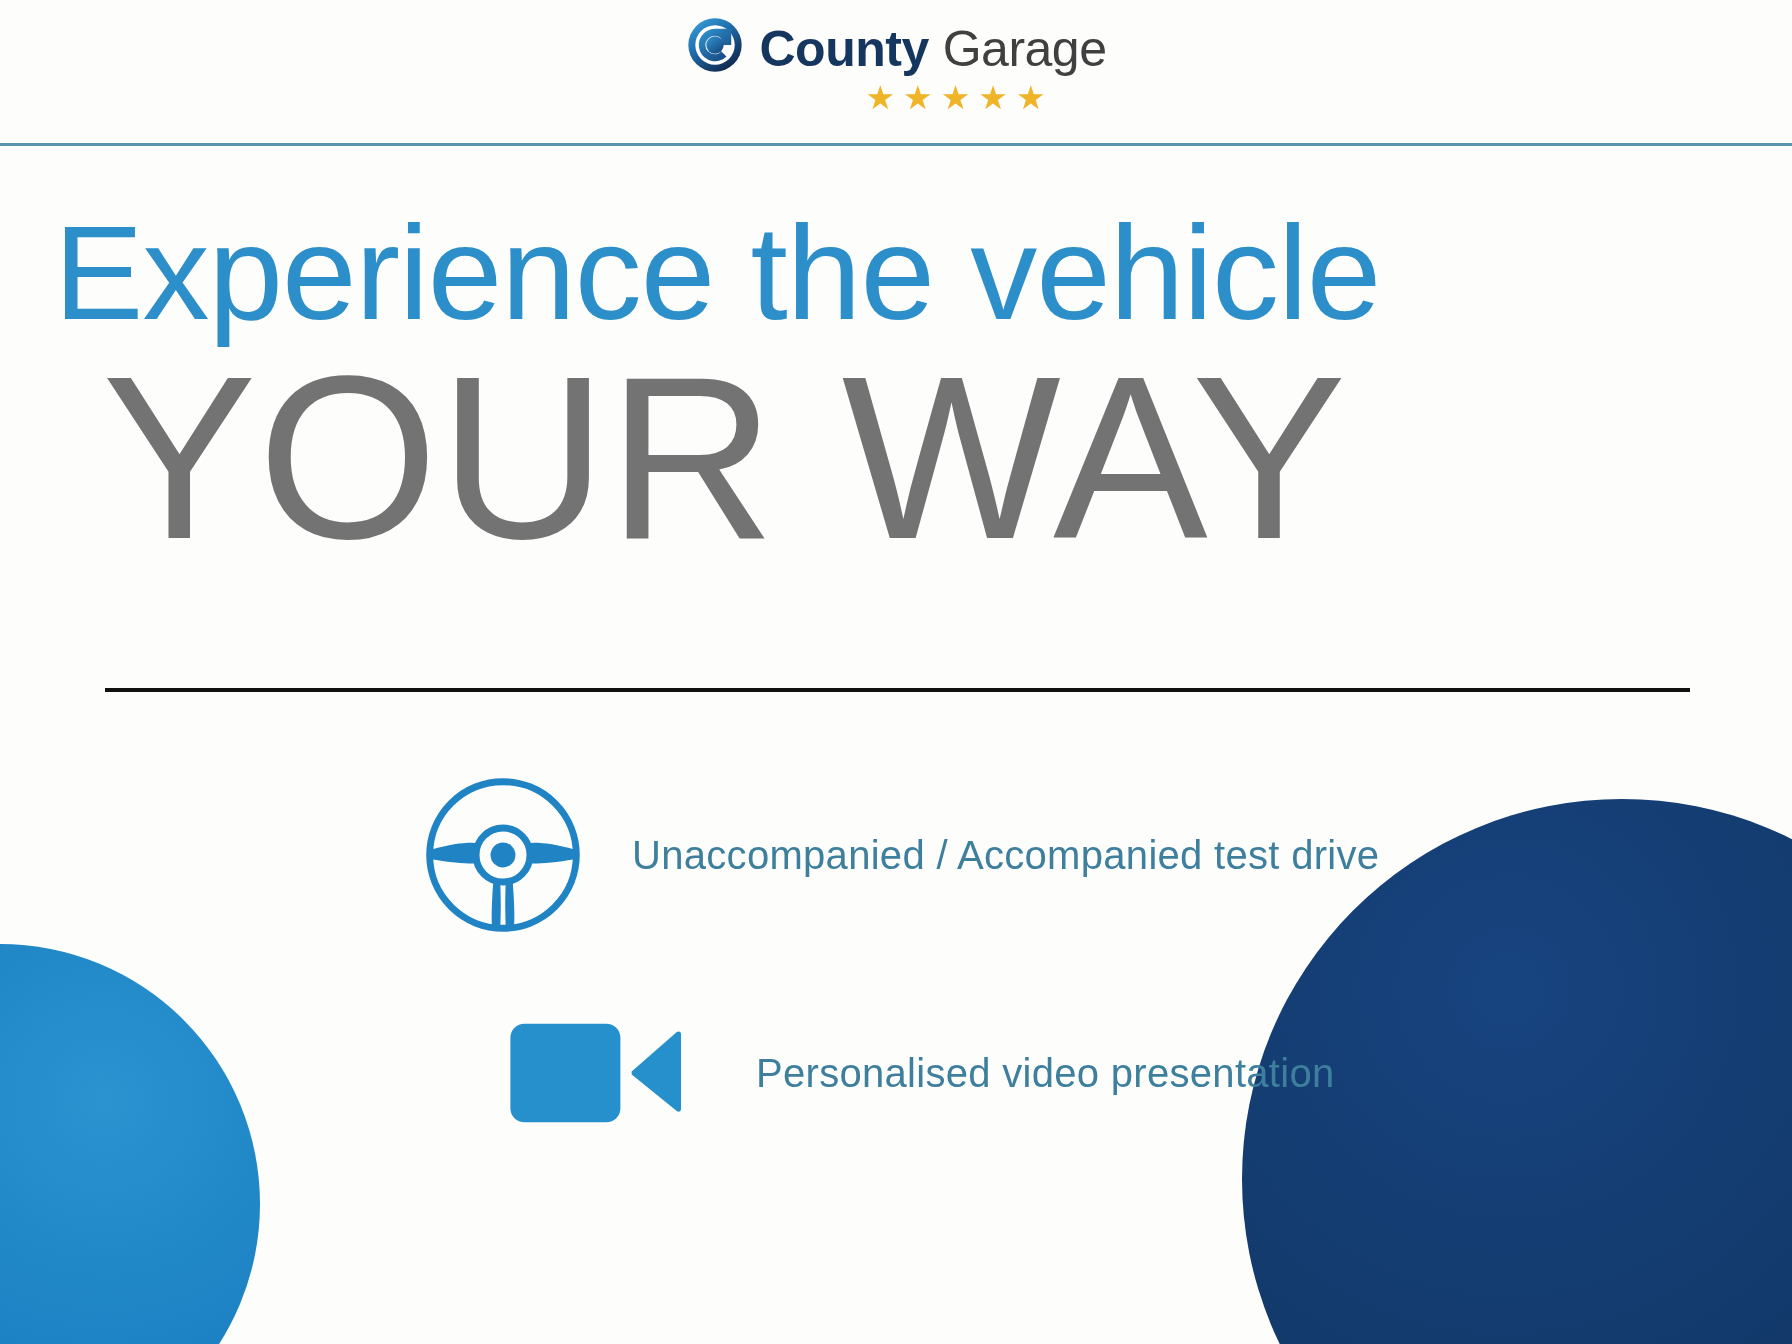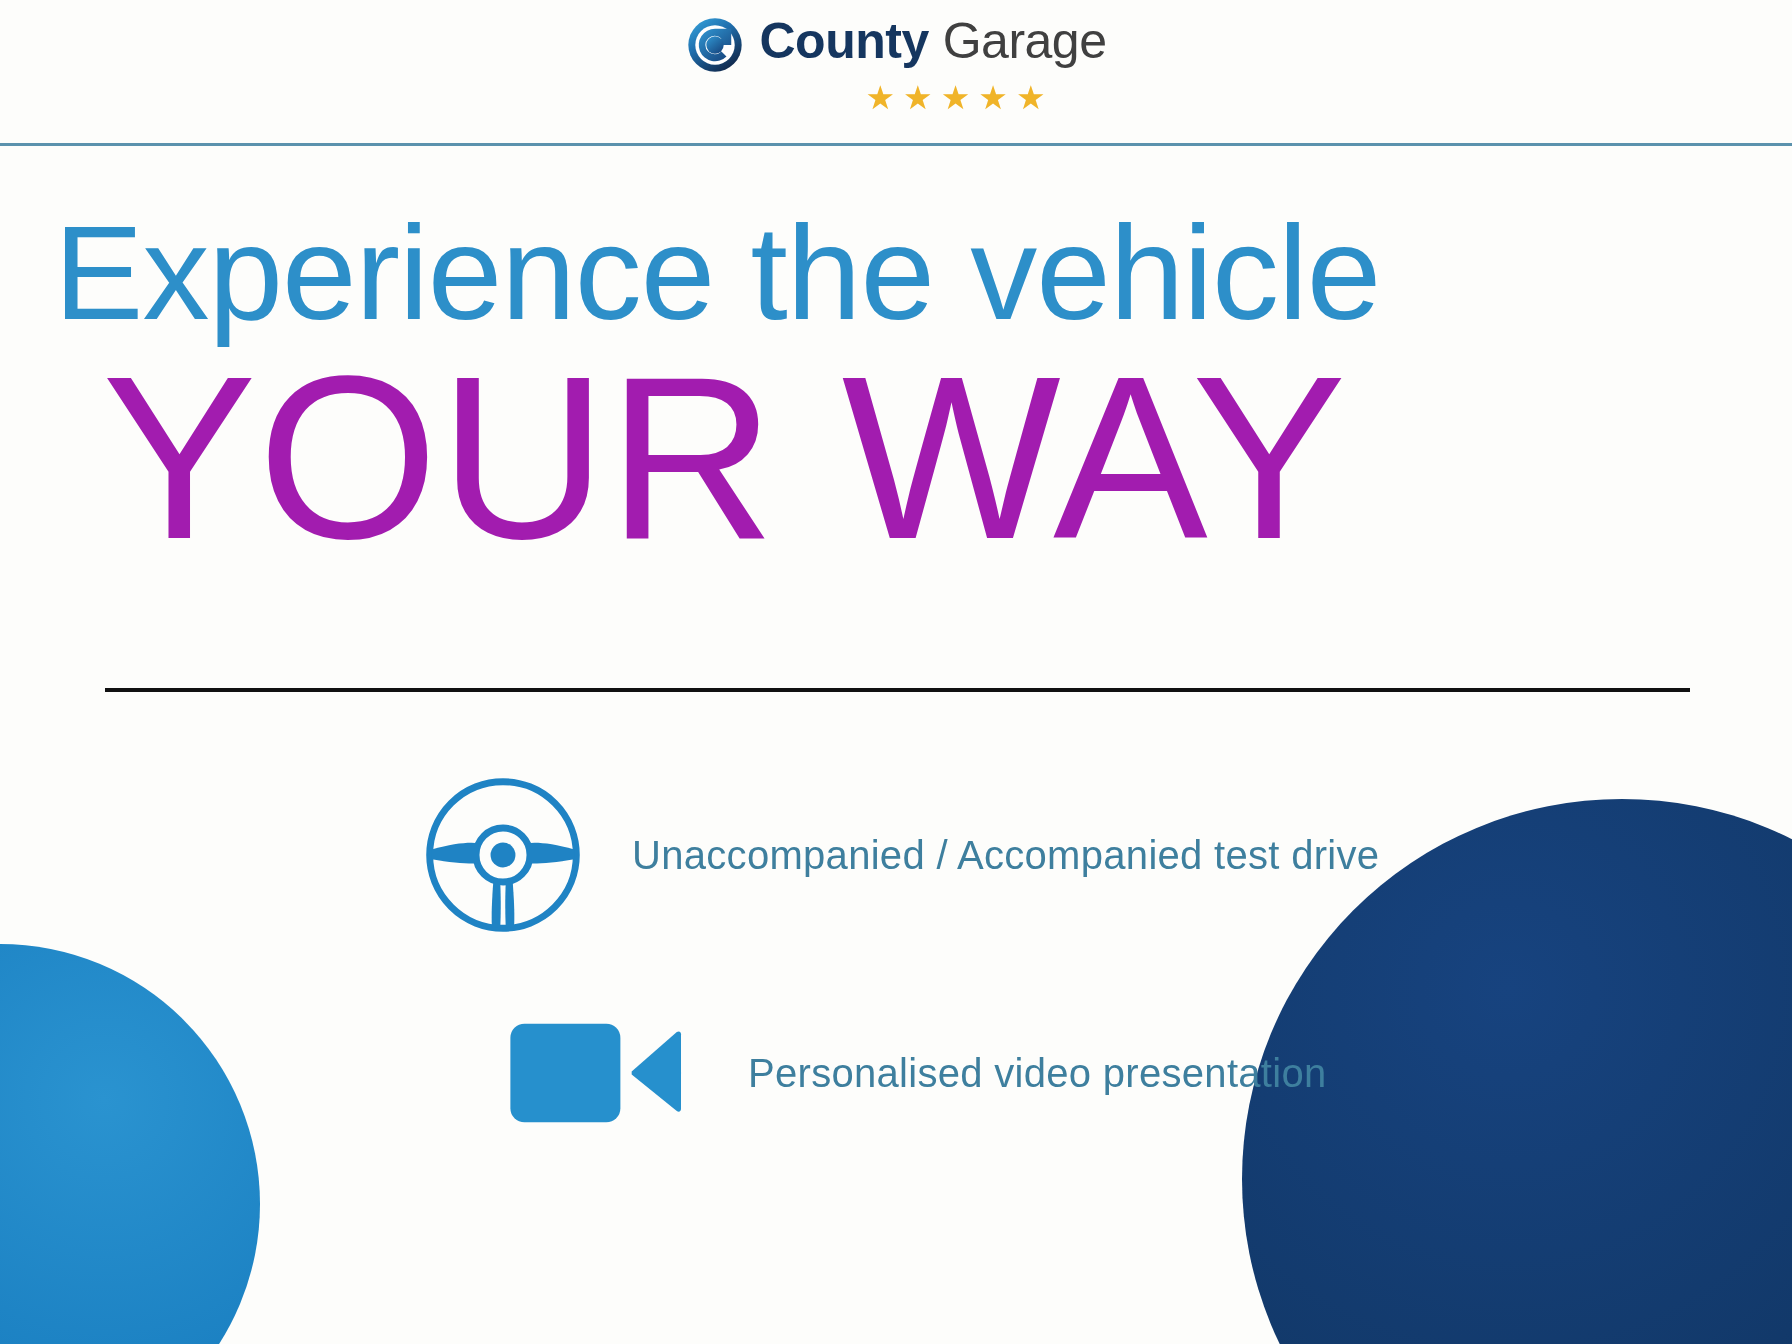--- a/index.html
+++ b/index.html
@@ -51,21 +51,21 @@
     display: flex;
     flex-direction: column;
     align-items: center;
     justify-content: flex-start;
     padding-top: 16px;
     box-sizing: border-box;
     z-index: 5;
   }
   .logo-row {
     display: flex;
-    align-items: flex-start;
+    align-items: flex-end;
     gap: 16px;
   }
   .logo-mark {
     width: 58px;
     height: 58px;
     flex: 0 0 58px;
   }
   .logo-words {
     display: flex;
     align-items: baseline;
@@ -117,21 +117,21 @@
     font-size: 134px;
     font-weight: 300;
     color: #2d8fc9;
     line-height: 1.02;
     letter-spacing: -1px;
     white-space: nowrap;
   }
   .headline-2 {
     font-size: 232px;
     font-weight: 300;
-    color: #a21caf;
+    color: #737373;
     line-height: 0.95;
     letter-spacing: 1px;
     margin-top: 6px;
     margin-left: 48px;
     white-space: nowrap;
   }
 
   .mid-rule {
     position: absolute;
     left: 105px;
@@ -152,20 +152,21 @@
   }
   .feature-row {
     display: flex;
     align-items: center;
     padding-left: 420px;
     min-height: 170px;
   }
   .feature-row + .feature-row {
     margin-top: 48px;
     padding-left: 500px;
+    gap: 8px;
   }
   .feature-icon {
     flex: 0 0 auto;
     display: flex;
     align-items: center;
     justify-content: center;
   }
   .icon-wheel {
     width: 166px;
     height: 166px;

